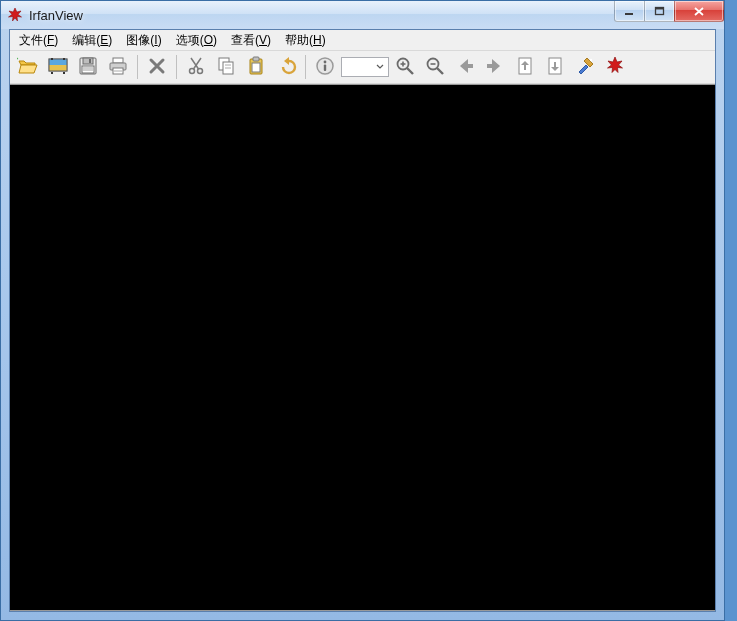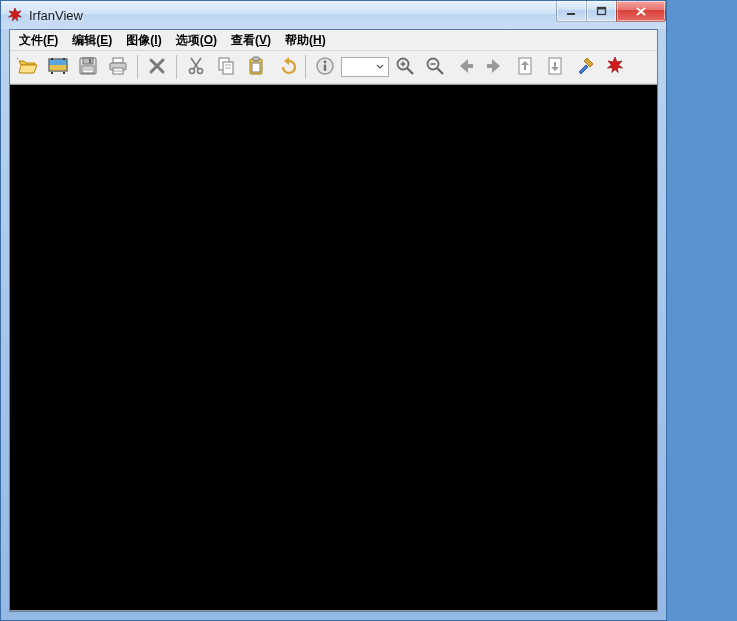--- a/index.html
+++ b/index.html
@@ -1,29 +1,29 @@
 <!DOCTYPE html>
 <html><head>
 <meta charset="utf-8">
 <style>
   html,body{margin:0;padding:0;font-family:"Segoe UI",Tahoma,sans-serif;font-size:12px;background:#5a93cf;}
-  .window{position:relative;width:667px;height:621px;background:linear-gradient(to bottom,#bcd4ef 0%,#a7c7ec 50%,#94b9e4 100%);box-sizing:border-box;border:1px solid #3a6ea5;}
+  .window{position:relative;width:725px;height:621px;background:linear-gradient(to bottom,#bcd4ef 0%,#a7c7ec 50%,#94b9e4 100%);box-sizing:border-box;border:1px solid #3a6ea5;}
   .titlebar{height:28px;display:flex;align-items:center;padding:0 0 0 6px;background:linear-gradient(to bottom,#e8f1fb 0,#d0e2f6 45%,#bdd6f1 46%,#c9dcf4 100%);position:relative;}
   .app-icon{width:16px;height:16px;margin-right:6px;position:relative;}
   .app-icon svg{display:block;}
   .title-text{color:#1a1a1a;font-size:13px;text-shadow:0 0 6px #fff;}
   .win-controls{position:absolute;right:0;top:0;display:flex;height:20px;}
   .win-btn{height:20px;display:flex;align-items:center;justify-content:center;border:1px solid rgba(0,0,0,.25);border-top:none;margin-left:-1px;background:linear-gradient(to bottom,#e9f2fb 0,#cfe1f5 45%,#b7d1ef 46%,#d1e3f6 100%);box-shadow:inset 0 0 0 1px rgba(255,255,255,.5);}
   .win-btn.min,.win-btn.max{width:29px;}
   .win-btn.min{border-bottom-left-radius:3px;}
   .win-btn.close{width:48px;border-bottom-right-radius:3px;background:linear-gradient(to bottom,#f6a5a0 0,#e7726c 45%,#d8413a 46%,#e46a63 100%);}
   .win-btn svg{display:block;}
   .client{position:absolute;left:8px;right:8px;top:28px;bottom:8px;background:#f0f0f0;border:1px solid #5a7fad;box-sizing:border-box;display:flex;flex-direction:column;}
   .menubar{height:20px;background:#f0f0f0;display:flex;align-items:center;padding:0 2px;border-bottom:1px solid #d9d9d9;}
-  .menu-item{padding:1px 7px;color:#000;cursor:default;white-space:nowrap;font-weight:bold;}
+  .menu-item{padding:1px 7px;color:#000;cursor:default;white-space:nowrap;}
   .menu-item u{text-decoration:underline;}
   .toolbar{height:32px;background:#f0f0f0;display:flex;align-items:center;padding:0 4px;gap:2px;border-bottom:1px solid #d9d9d9;}
   .tbtn{width:26px;height:26px;display:flex;align-items:center;justify-content:center;border:1px solid transparent;border-radius:2px;}
   .sep{width:1px;height:24px;background:#c0c0c0;margin:0 3px;}
   .page-box{width:48px;height:20px;border:1px solid #abadb3;background:#fff;display:flex;align-items:center;justify-content:flex-end;padding:0 2px;box-sizing:border-box;}
   .page-box .dd{width:12px;height:16px;display:flex;align-items:center;justify-content:center;}
   .viewport{flex:1;background:#000;margin:0 0 0 0;border-top:1px solid #999;border-bottom:1px solid #999;}
   .statusbar{height:20px;background:#f0f0f0;display:flex;align-items:center;padding:0 4px;color:#000;border-top:1px solid #d9d9d9;}
   .statusbar .cell{padding:0 4px;}
 </style>

